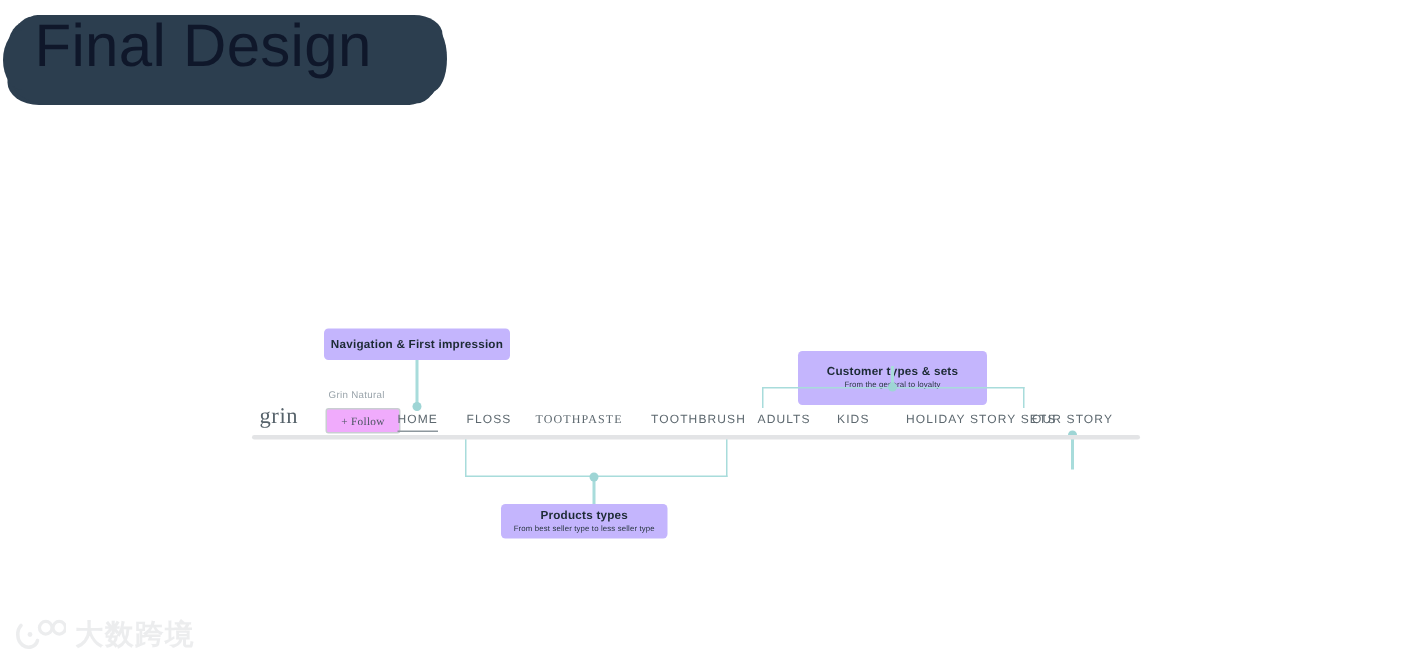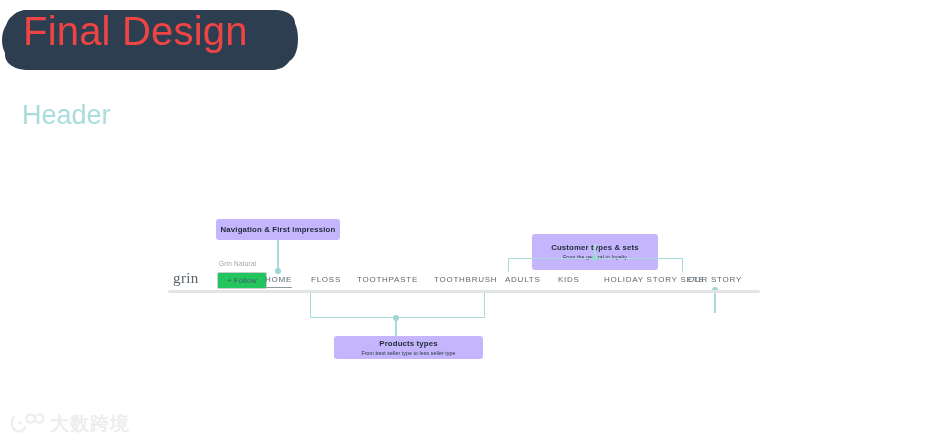--- a/index.html
+++ b/index.html
@@ -20,43 +20,43 @@
   .title-badge:before{
     content:"";position:absolute;left:-6px;top:9px;width:26px;height:40px;
     background:#2c3e4f;border-radius:50% 0 0 50%;
   }
   .title-badge:after{
     content:"";position:absolute;right:-5px;top:6px;width:20px;height:44px;
     background:#2c3e4f;border-radius:0 50% 50% 0;
   }
   .title-text{
     position:absolute;left:23px;top:10px;
-    font-size:40px;line-height:42px;color:#ef4444;font-weight:400;
+    font-size:40px;line-height:42px;color:#0f172a;font-weight:400;
     letter-spacing:.2px;z-index:3;
   }
   .section-title{
     position:absolute;left:22px;top:99px;
     font-size:27px;line-height:32px;color:#a9dcdc;font-weight:400;
   }
 
   
   .brand-logo{
     position:absolute;left:173px;top:270px;
     font-family:"Liberation Serif", serif;
     font-size:15px;color:#57636b;letter-spacing:.4px;
   }
   .brand-sub{
     position:absolute;left:219px;top:260px;
     font-size:6.5px;color:#9aa4ab;letter-spacing:.2px;
   }
   .follow-btn{
     position:absolute;left:217px;top:272px;width:48px;height:15px;
-    border:1px solid #c9ced2;border-radius:2px;background:#22c55e;
+    border:1px solid #c9ced2;border-radius:2px;background:#f0abfc;
     font-size:7.5px;color:#4a5560;display:flex;align-items:center;
-    justify-content:center;letter-spacing:.2px;
+    justify-content:center;letter-spacing:.2px;font-family:Liberation Serif, serif;
   }
 
   .nav-item{
     position:absolute;top:275px;
     font-size:8px;color:#5d686f;letter-spacing:.75px;
     white-space:nowrap;
   }
   .nav-item.active:after{
     content:"";position:absolute;left:0;right:0;bottom:-4px;height:1px;
     background:#8d979d;
@@ -71,21 +71,21 @@
   .callout{
     position:absolute;background:#c4b5fd;border-radius:3px;
     display:flex;flex-direction:column;align-items:center;
     justify-content:center;text-align:center;color:#1d2b35;
   }
   .callout .ct{font-size:7.8px;font-weight:bold;letter-spacing:.15px;line-height:10px;}
   .callout .cs{font-size:5.2px;font-weight:400;letter-spacing:.1px;line-height:8px;color:#27353f;}
 
   .box-nav{left:216px;top:219px;width:124px;height:21px;}
   .box-cust{left:532px;top:234px;width:126px;height:36px;}
-  .box-prod{left:334px;top:336px;width:149px;height:23px;}
+  .box-prod{left:334px;top:336px;width:111px;height:23px;}
   .box-brand{left:622px;top:301px;width:126px;height:21px;}
 
   
   .conn{position:absolute;background:#a8dcdb;}
   .vline{width:1.2px;}
   .hline{height:1.2px;}
   .dot{
     position:absolute;width:6px;height:6px;border-radius:50%;
     background:#9ed5d5;
   }
@@ -106,21 +106,20 @@
   }
 </style>
 </head>
 <body>
 
 <div id="stage">
 
   <div class="title-badge"></div>
   <div class="title-text">Final Design</div>
 
-  <div class="section-title">Header</div>
 
   <div class="callout box-nav">
     <div class="ct">Navigation &amp; First impression</div>
   </div>
 
   <div class="conn vline" style="left:277.4px;top:240px;height:32px;"></div>
   <div class="dot" style="left:275px;top:268px;"></div>
 
   <div class="callout box-cust">
     <div class="ct">Customer types &amp; sets</div>
@@ -147,21 +146,21 @@
   <div class="conn vline" style="left:714.4px;top:291px;height:22px;"></div>
   <div class="dot" style="left:712px;top:287px;"></div>
 
   <div class="brand-sub">Grin Natural</div>
   <div class="brand-logo">grin</div>
   <div class="follow-btn">+ Follow</div>
 
   <div id="nav-root">
       <div class="nav-item active" style="left: 265px;">HOME</div>
       <div class="nav-item" style="left: 311px;">FLOSS</div>
-      <div class="nav-item" style="left: 357px;">TOOTHPASTE</div>
+      <div class="nav-item" style="left: 357px; font-family: Liberation Serif, serif;">TOOTHPASTE</div>
       <div class="nav-item" style="left: 434px;">TOOTHBRUSH</div>
       <div class="nav-item" style="left: 505px;">ADULTS</div>
       <div class="nav-item" style="left: 558px;">KIDS</div>
       <div class="nav-item" style="left: 604px;">HOLIDAY STORY SETS</div>
       <div class="nav-item" style="left: 688px;">OUR STORY</div>
     </div>
 
   <div class="divider"></div>
 
   <div class="watermark">

